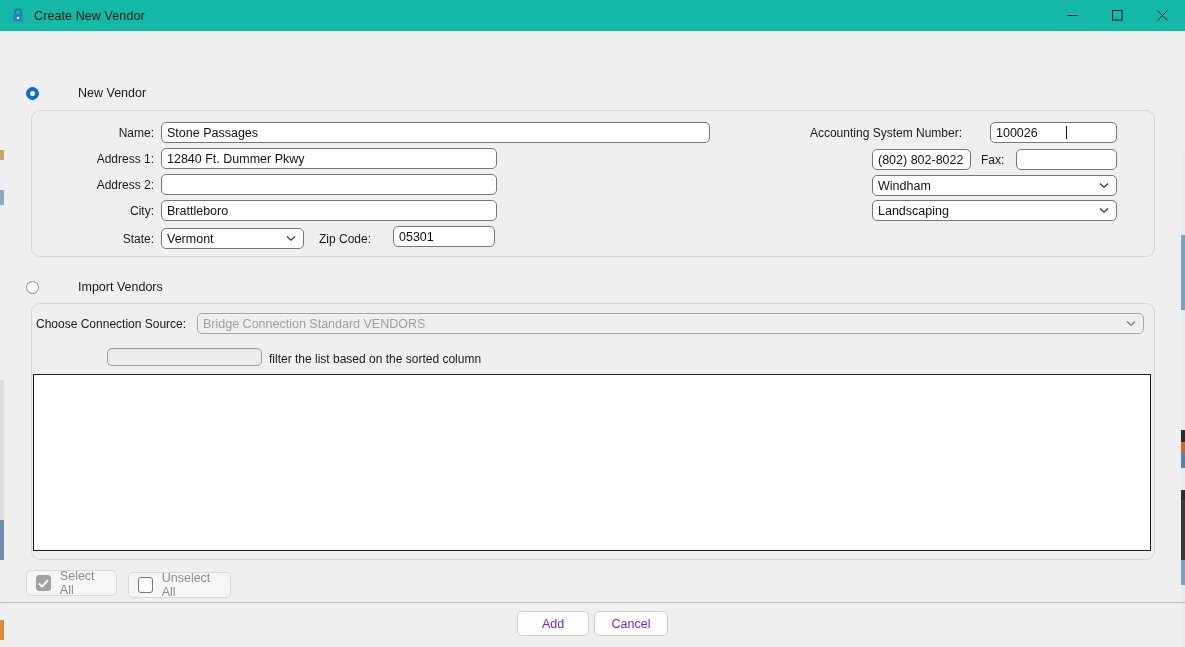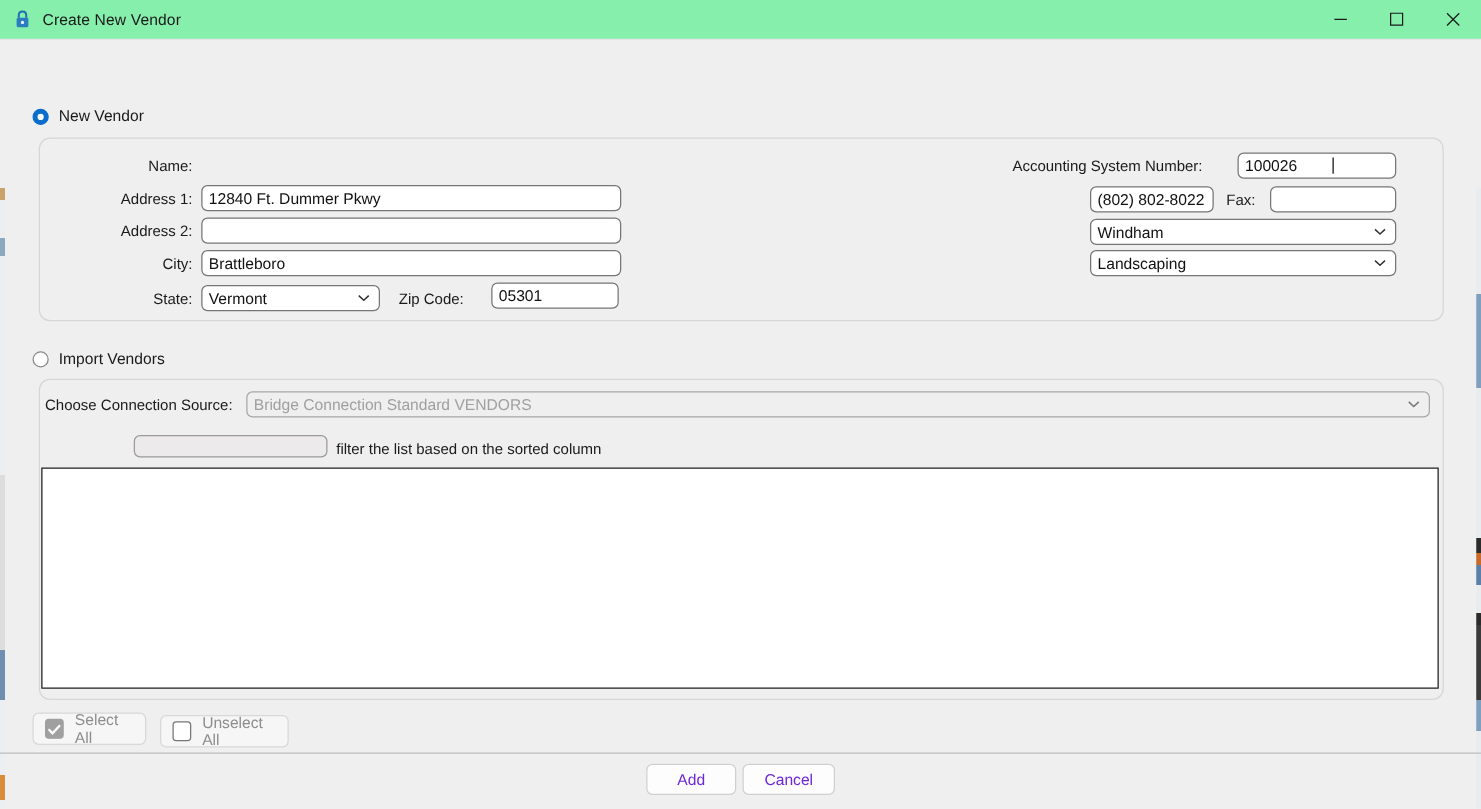--- a/index.html
+++ b/index.html
@@ -44,21 +44,21 @@
         #e9ecef 468px, #e9ecef 490px,
         #2b2b2b 490px, #2b2b2b 500px,
         #3a3a3a 500px, #3a3a3a 560px,
         #7f9fbf 560px, #7f9fbf 585px,
         #e9ecef 585px, #e9ecef 647px);
   }
   
   .titlebar {
     position: absolute; left: 0; top: 0;
     width: 1185px; height: 31px;
-    background: #86efac;
+    background: #14b8a6;
     border-bottom: 1px solid #e2e2e2;
     display: flex; align-items: center;
   }
   .lock-icon {
     margin-left: 10px; width: 16px; height: 16px;
     display: flex; align-items: center; justify-content: center;
   }
   .title-text {
     margin-left: 8px;
     font-size: 12.5px; color: #1a1a1a;
@@ -68,21 +68,21 @@
     position: absolute; right: 0; top: 0;
     height: 31px; display: flex;
   }
   .win-btn {
     width: 45px; height: 31px;
     display: flex; align-items: center; justify-content: center;
     font-size: 11px; color: #1a1a1a;
   }
   
   .radio-row {
-    position: absolute; display: flex; align-items: center;
+    position: absolute; display: flex; align-items: center; gap: 31px;
   }
   .radio-outer {
     width: 13px; height: 13px; border-radius: 50%;
     border: 1px solid #888; background: #fff;
     box-sizing: border-box;
     display: flex; align-items: center; justify-content: center;
   }
   .radio-outer.checked { border: 1px solid #0a6ccc; background: #0a6ccc; }
   .radio-outer.checked::after {
     content: ""; width: 5px; height: 5px; border-radius: 50%;
@@ -236,20 +236,21 @@
   <div class="panel" style="left:31px; top:110px; width:1122px; height:145px;">
   </div>
 
   <div class="fld-label" style="left:60px; top:124px; width:94px;">Name:</div>
   <div class="fld-label" style="left:60px; top:150px; width:94px;">Address 1:</div>
   <div class="fld-label" style="left:60px; top:176px; width:94px;">Address 2:</div>
   <div class="fld-label" style="left:60px; top:202px; width:94px;">City:</div>
   <div class="fld-label" style="left:60px; top:230px; width:94px;">State:</div>
   <div class="plain-label" style="left:319px; top:230px;">Zip Code:</div>
 
+  <div class="tbox" style="left:161px; top:122px; width:549px; height:21px;">Stone Passages</div>
   <div class="tbox" style="left:161px; top:148px; width:336px; height:21px;">12840 Ft. Dummer Pkwy</div>
   <div class="tbox" style="left:161px; top:174px; width:336px; height:21px;"></div>
   <div class="tbox" style="left:161px; top:200px; width:336px; height:21px;">Brattleboro</div>
 
   <div class="combo" style="left:161px; top:228px; width:143px; height:21px;">
     <span>Vermont</span>
     <span class="chev">
       <svg width="10" height="7" viewBox="0 0 10 7">
           <polyline points="1,1.5 5,5.2 9,1.5" fill="none" stroke="#333" stroke-width="1.2"></polyline>
         </svg>

